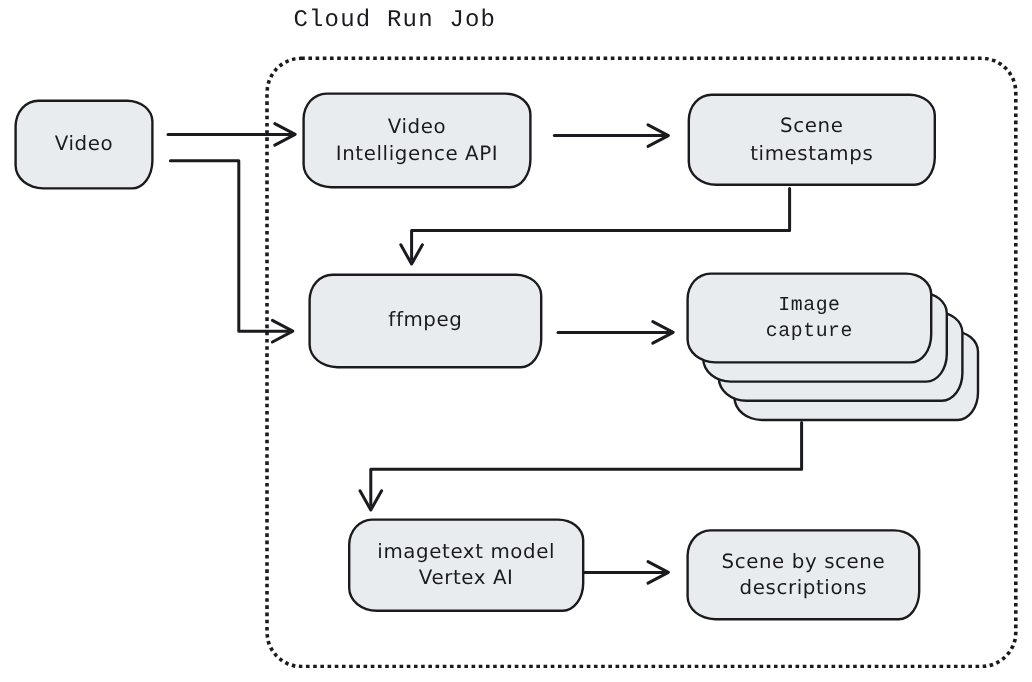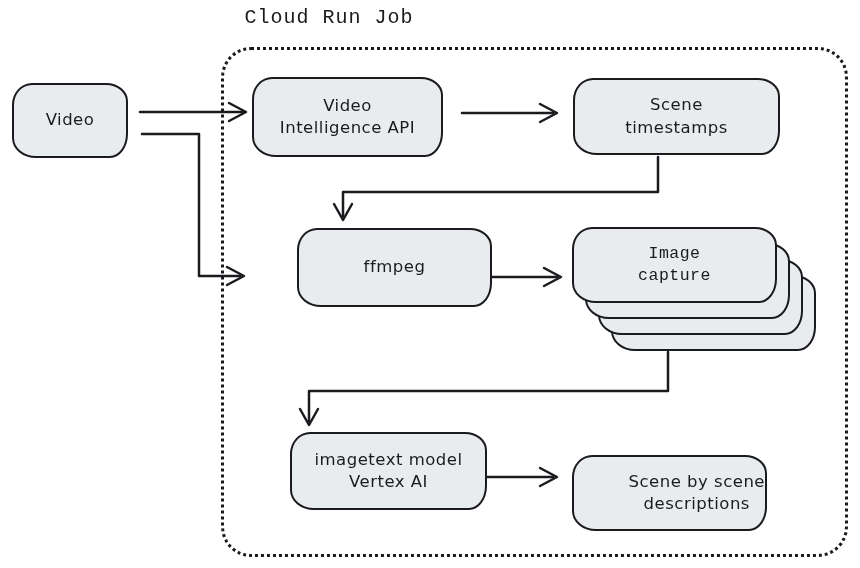--- a/index.html
+++ b/index.html
@@ -57,27 +57,27 @@
     position: absolute;
     box-sizing: border-box;
     background: #e9ecef;
     border: 2.6px solid #1b1b1f;
     border-radius: 20px 22px 18px 24px / 22px 18px 24px 20px;
   }
   
   .n-video        { left: 12px;  top: 83px;  width: 116px; height: 75px; }
   .n-via          { left: 252px; top: 77px;  width: 191px; height: 80px; }
   .n-timestamps   { left: 573px; top: 78px;  width: 207px; height: 77px; }
-  .n-ffmpeg       { left: 257px; top: 228px; width: 195px; height: 79px; margin-left: 40px; }
+  .n-ffmpeg       { left: 257px; top: 228px; width: 195px; height: 79px; }
   .n-capture      { left: 572px; top: 227px; width: 205px; height: 76px; font-family: Liberation Mono, monospace; }
   .n-capture-l2   { left: 585px; top: 243px; width: 205px; height: 76px; }
   .n-capture-l3   { left: 598px; top: 259px; width: 205px; height: 76px; }
   .n-capture-l4   { left: 611px; top: 275px; width: 205px; height: 76px; }
   .n-imagetext    { left: 255px; top: 432px; width: 197px; height: 78px; margin-left: 35px; }
-  .n-descriptions { left: 572px; top: 455px; width: 195px; height: 76px; justify-content: flex-end; }
+  .n-descriptions { left: 572px; top: 441px; width: 195px; height: 76px; }
   .edges {
     position: absolute;
     left: 0; top: 0;
     width: 860px;
     height: 568px;
     pointer-events: none;
   }
   .edges path {
     fill: none;
     stroke: #1b1b1f;

